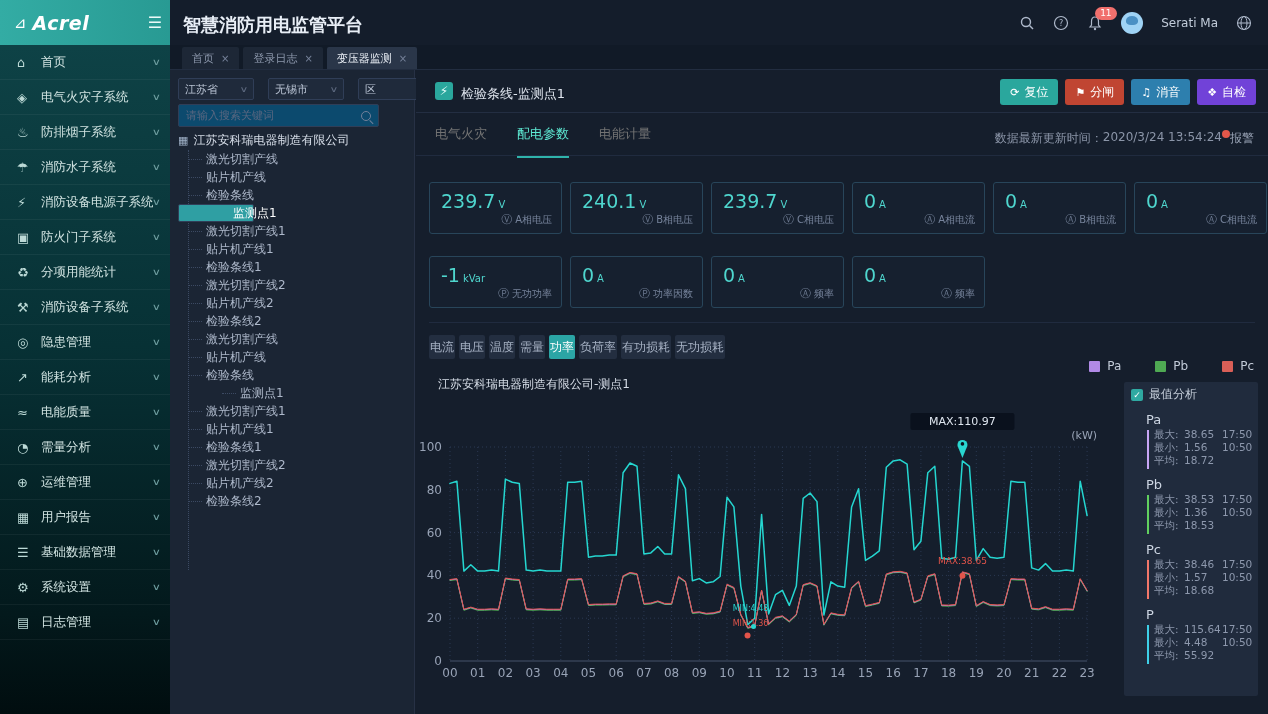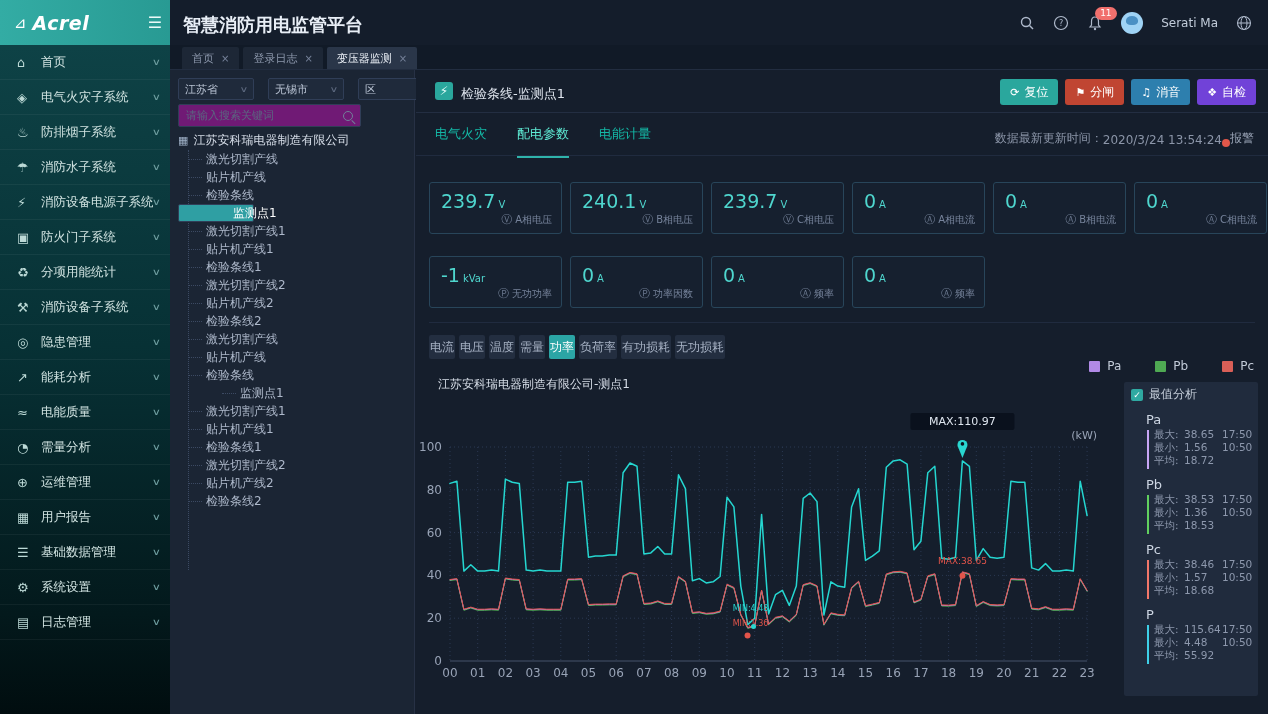--- a/index.html
+++ b/index.html
@@ -43,21 +43,21 @@
   .side-label { flex:1; color:#d2e4e2; font-size:12.5px; white-space:nowrap; overflow:hidden; }
   .side-caret { color:#6f9ea0; font-size:9px; transform:scaleX(1.4); }
 
   
   .treepanel { position:absolute; left:170px; top:70px; width:245px; height:644px; background:#1b2534; border-right:1px solid #273145; }
   .selects { position:absolute; left:8px; top:8px; display:flex; gap:14px; }
   .sel { width:76px; height:22px; background:#1f2a3b; border:1px solid #303e57; border-radius:2px;
     color:#b9c3d3; font-size:11px; display:flex; align-items:center; justify-content:space-between; padding:0 6px; cursor:pointer; }
   .sel:last-child { width:72px; }
   .sel .car { color:#5c687e; font-size:8px; transform:scaleX(1.5); }
-  .searchbox { position:absolute; left:8px; top:34px; width:183px; height:23px; background:#701a75;
+  .searchbox { position:absolute; left:8px; top:34px; width:201px; height:23px; background:#0c4a6e;
     border:1px solid #303e57; border-radius:2px; display:flex; align-items:center; padding:0 7px; }
   .searchbox input { flex:1; background:transparent; border:none; outline:none; color:#aab4c6; font-size:11px;
     font-family:inherit; }
   .searchbox input::placeholder { color:#5a6780; }
   .mag { width:10px; height:10px; border:1.4px solid #71809a; border-radius:50%; position:relative; flex:none; }
   .mag::after { content:""; position:absolute; left:8px; top:8px; width:5px; height:1.4px; background:#71809a; transform:rotate(45deg); transform-origin:0 0; }
   .tree-root { position:absolute; left:8px; top:62px; display:flex; align-items:center; gap:5px;
     color:#d8dfea; font-size:12px; white-space:nowrap; }
   .tree-root .bico { color:#9fb0c6; font-size:11px; }
   .tree-guide { position:absolute; left:18px; top:80px; height:420px; border-left:1px dotted #3c4a63; }
@@ -73,23 +73,23 @@
   .dev-header { position:absolute; left:0; top:0; width:852px; height:43px; border-bottom:1px solid #232e42; }
   .dev-ico { position:absolute; left:19px; top:12px; width:18px; height:18px; background:#2aa79d; border-radius:3px;
     color:#eafffd; font-size:12px; text-align:center; line-height:18px; }
   .dev-name { position:absolute; left:45px; top:15px; color:#dfe5ee; font-size:13px; }
   .dev-btns { position:absolute; right:12px; top:9px; display:flex; gap:7px; }
   .dbtn { height:26px; border-radius:3px; color:#fff; font-size:12px; display:flex; align-items:center; gap:5px;
     padding:0 10px; cursor:pointer; border:none; font-family:inherit; }
   .dbtn .bi { font-size:11px; }
 
   .detail-tabs { position:absolute; left:19px; top:55px; display:flex; gap:30px; }
-  .dtab { font-size:13px; color:#14b8a6; padding-bottom:13px; cursor:pointer; }
+  .dtab { font-size:13px; color:#737373; padding-bottom:13px; cursor:pointer; }
   .dtab.active { color:#5eead4; border-bottom:2px solid #2fb3ab; }
-  .update-line { position:absolute; right:14px; top:60px; display:flex; align-items:flex-end; gap:0;
+  .update-line { position:absolute; right:14px; top:60px; display:flex; align-items:flex-start; gap:0;
     font-size:12px; color:#8b95a8; }
   .alarm-dot { width:8px; height:8px; border-radius:50%; background:#e2574a; }
   .alarm-txt { color:#9aa4b6; }
   .sec-line { position:absolute; left:0; top:85px; width:852px; border-top:1px solid #202b3f; }
 
   .cards { position:absolute; left:13px; top:112px; display:grid; grid-template-columns:repeat(6,133px);
     grid-auto-rows:52px; column-gap:8px; row-gap:22px; }
   .card { border:1px solid #28455a; border-radius:3px; background:rgba(43,77,98,.07); position:relative; }
   .card .val { position:absolute; left:11px; top:7px; color:#4fd6ce; font-size:19px; }
   .card .unit { color:#4fd6ce; font-size:10px; margin-left:3px; }

